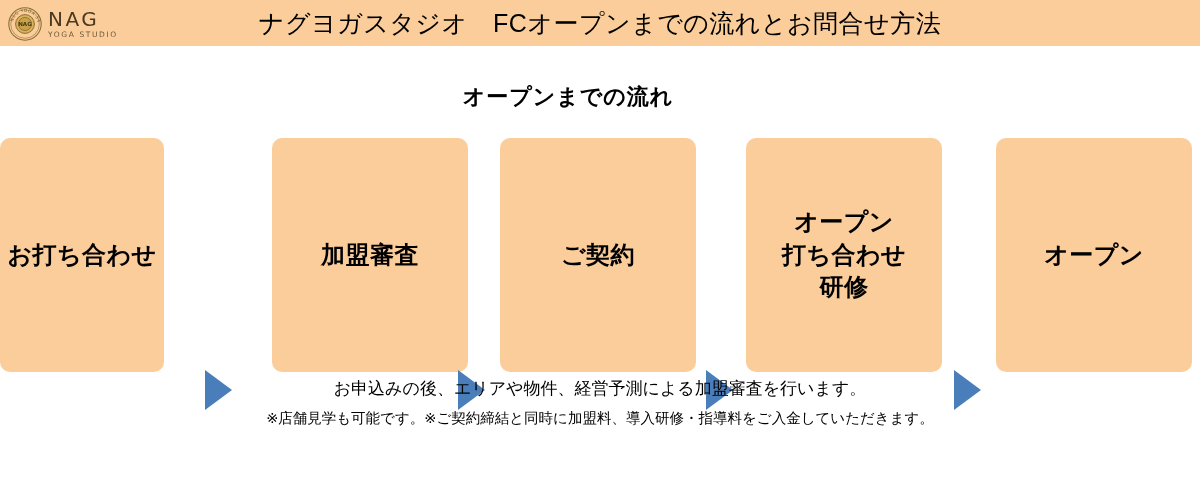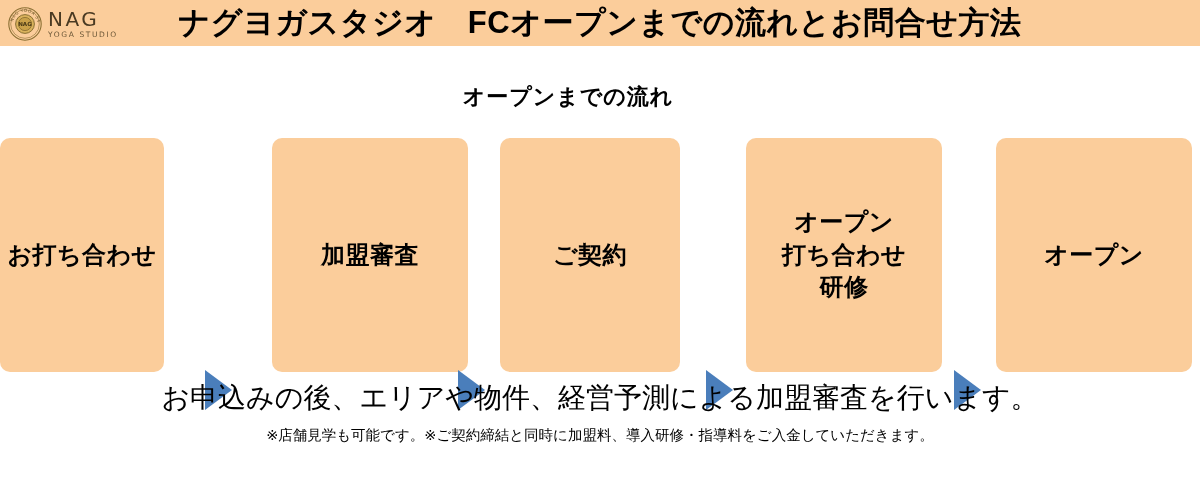--- a/index.html
+++ b/index.html
@@ -66,22 +66,22 @@
   }
   .header-title {
     position: absolute;
     left: 0;
     top: 0;
     width: 1200px;
     height: 46px;
     display: flex;
     align-items: center;
     justify-content: center;
-    font-size: 31px;
-    font-weight: bold;
+    font-size: 25px;
+    font-weight: normal;
     letter-spacing: 0.5px;
     white-space: nowrap;
   }
 
   
   .section-heading {
     position: absolute;
     left: 0;
     top: 82px;
     width: 1136px;
@@ -123,39 +123,39 @@
     width: 0;
     height: 0;
     border-top: 20px solid transparent;
     border-bottom: 20px solid transparent;
     border-left: 27px solid #4a7ebb;
   }
 
   
   .b0 { left: 0px;    width: 164px; }
   .b1 { left: 246px;  width: 196px; margin-left: 26px; }
-  .b2 { left: 500px;  width: 180px; text-align: right; }
+  .b2 { left: 500px;  width: 196px; text-align: right; }
   .b3 { left: 746px;  width: 196px; }
   .b4 { left: 996px;  width: 196px; }
 
   .a0 { left: 205px; }
   .a1 { left: 458px; }
   .a2 { left: 706px; }
   .a3 { left: 954px; }
 
   
   .notes {
     position: absolute;
     left: 0;
     top: 376px;
     width: 1200px;
     text-align: center;
   }
   .note-line {
-    font-size: 28px;
+    font-size: 17px;
     line-height: 1.55;
     letter-spacing: 0px;
     white-space: nowrap;
   }
   .note-fine {
     font-size: 14.5px;
     line-height: 1.6;
     margin-top: 5px;
     letter-spacing: 0px;
     white-space: nowrap;

